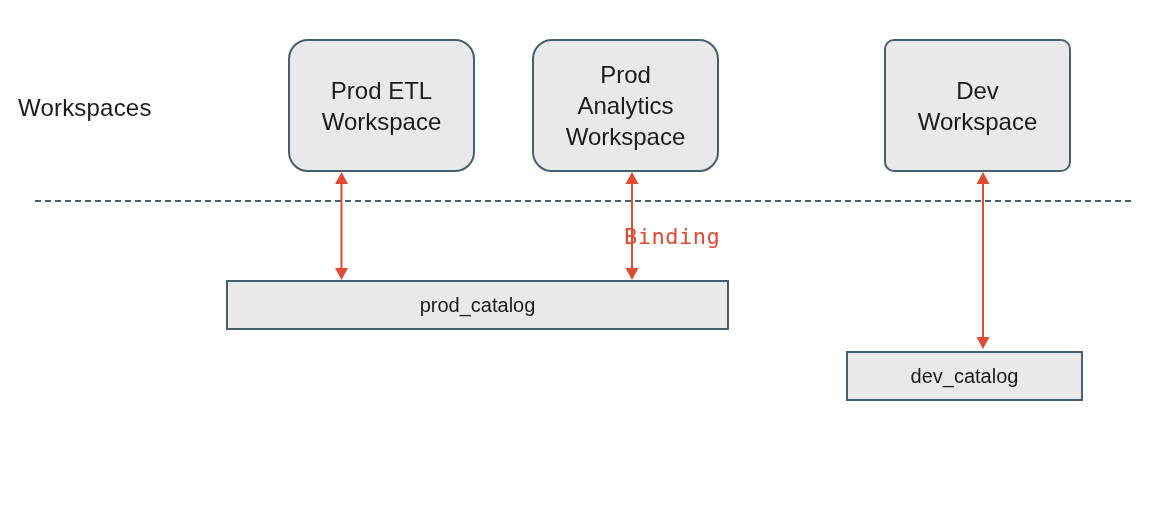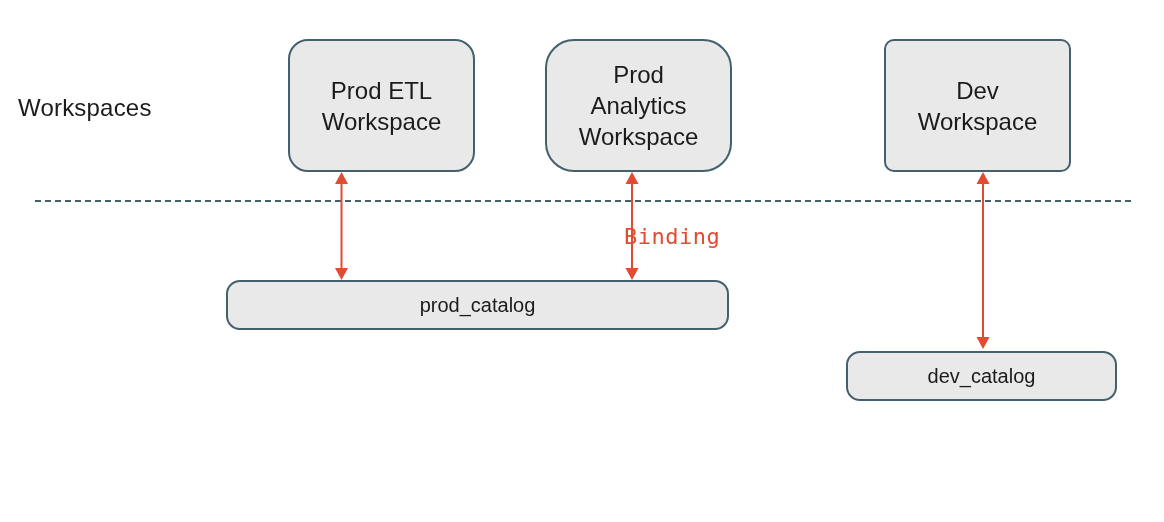--- a/index.html
+++ b/index.html
@@ -37,39 +37,39 @@
     display: flex;
     align-items: center;
     justify-content: center;
     text-align: center;
     font-size: 24px;
     line-height: 31px;
     color: var(--text, #1b1b1b);
     white-space: pre-line;
   }
   #ws-prod-etl       { left: 248px; margin-left: 40px; }
-  #ws-prod-analytics { left: 545px; border-radius: 29px; }
+  #ws-prod-analytics { left: 532px; }
   #ws-dev            { left: 884px; border-radius: 10px; }
 
   .catalog-box {
     position: absolute;
     height: 50px;
     box-sizing: border-box;
     background: var(--shape-fill, #e9e9e9);
     border: 2px solid var(--shape-border, #44606e);
-    border-radius: 14px;
+    border-radius: 0;
     display: flex;
     align-items: center;
     justify-content: center;
     text-align: left;
     font-size: 20px;
     color: var(--text, #1b1b1b);
   }
   #catalog-prod { left: 226px; top: 280px; width: 503px; }
-  #catalog-dev  { left: 846px; top: 351px; width: 271px; }
+  #catalog-dev  { left: 846px; top: 351px; width: 237px; }
 
   .connectors {
     position: absolute;
     left: 0; top: 0;
     width: 1164px;
     height: 522px;
     pointer-events: none;
   }
   .divider-line {
     stroke: var(--divider, #44606e);

